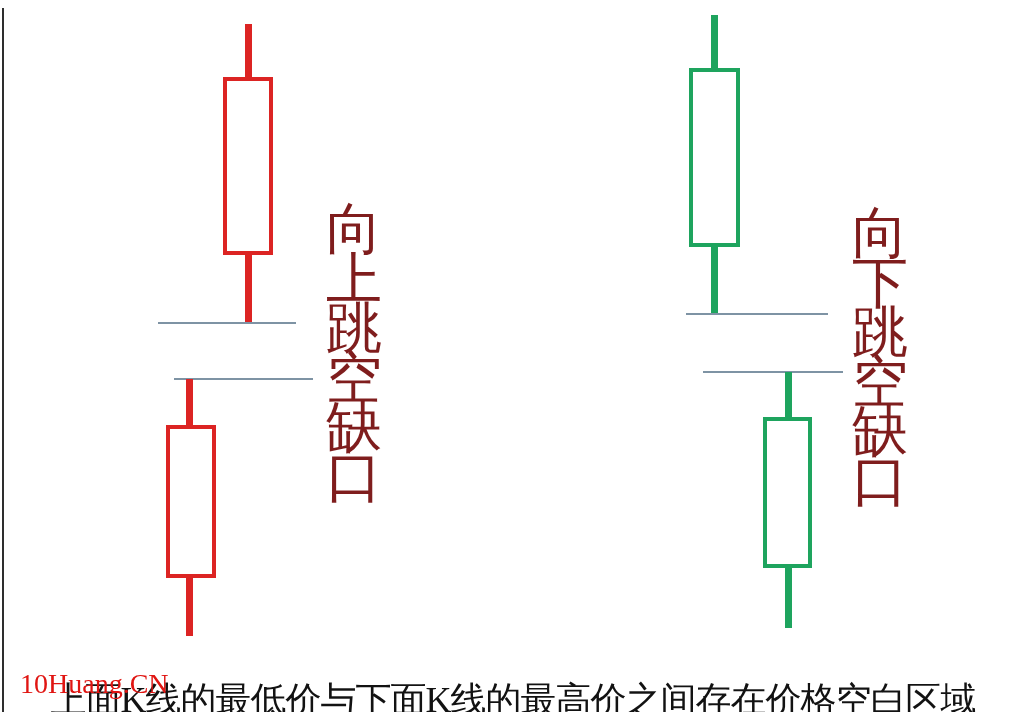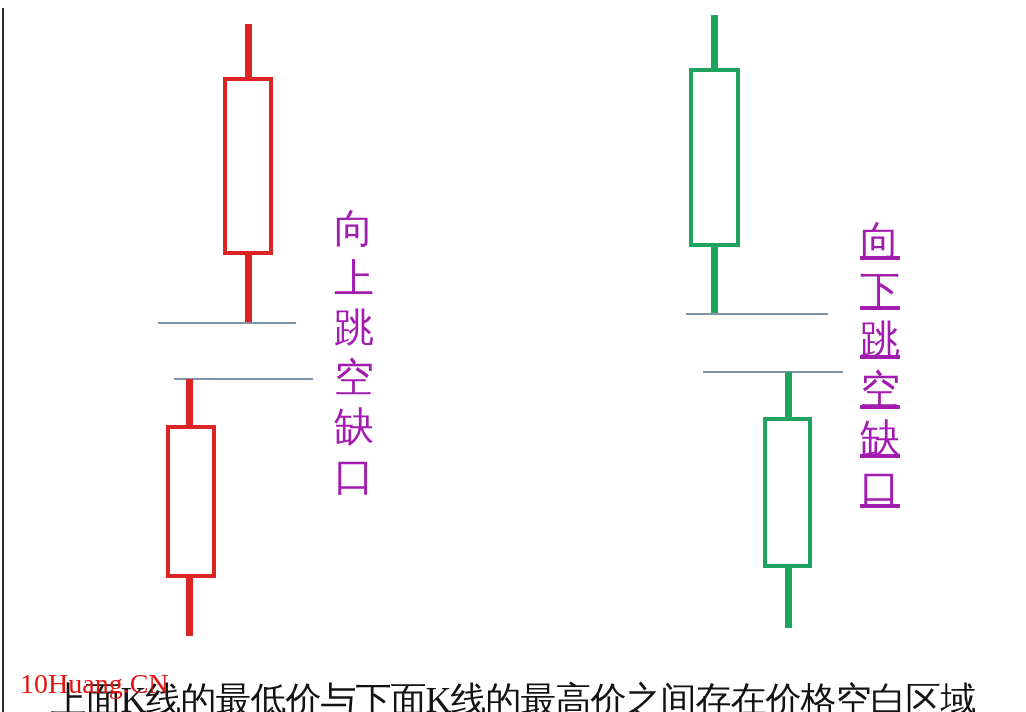--- a/index.html
+++ b/index.html
@@ -37,27 +37,27 @@
   .gu-bd{left:689px;top:68px;width:51px;height:179px;}
   .gu-wb{left:711px;top:246px;width:7px;height:69px;}
   .gl-wt{left:785px;top:372px;width:7px;height:46px;}
   .gl-bd{left:763px;top:417px;width:49px;height:151px;}
   .gl-wb{left:785px;top:567px;width:7px;height:61px;}
   .gr1{left:686px;top:313px;width:142px;}
   .gr2{left:703px;top:371px;width:140px;}
 
   .v-label{
     position:absolute;width:56px;
-    font-size:40px;line-height:49.5px;
-    color:#a21caf;font-weight:500;
+    font-size:56px;line-height:49.5px;
+    color:#7f1d1d;font-weight:500;
     word-break:break-all;white-space:normal;
     text-align:center;
   }
   .v-label.left{left:326px;top:204px;}
-  .v-label.right{left:852px;top:216px;text-decoration:underline;}
+  .v-label.right{left:852px;top:208px;}
 
   .caption{
     position:absolute;left:0;top:676px;width:1026px;
     text-align:center;
     font-family:"Liberation Serif", serif;
     font-size:36px;letter-spacing:-1px;
     color:#121212;
   }
   .watermark{
     position:absolute;left:20px;top:668px;

